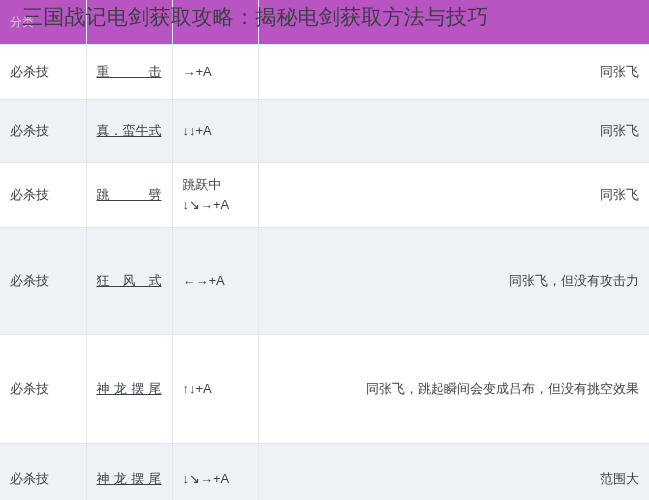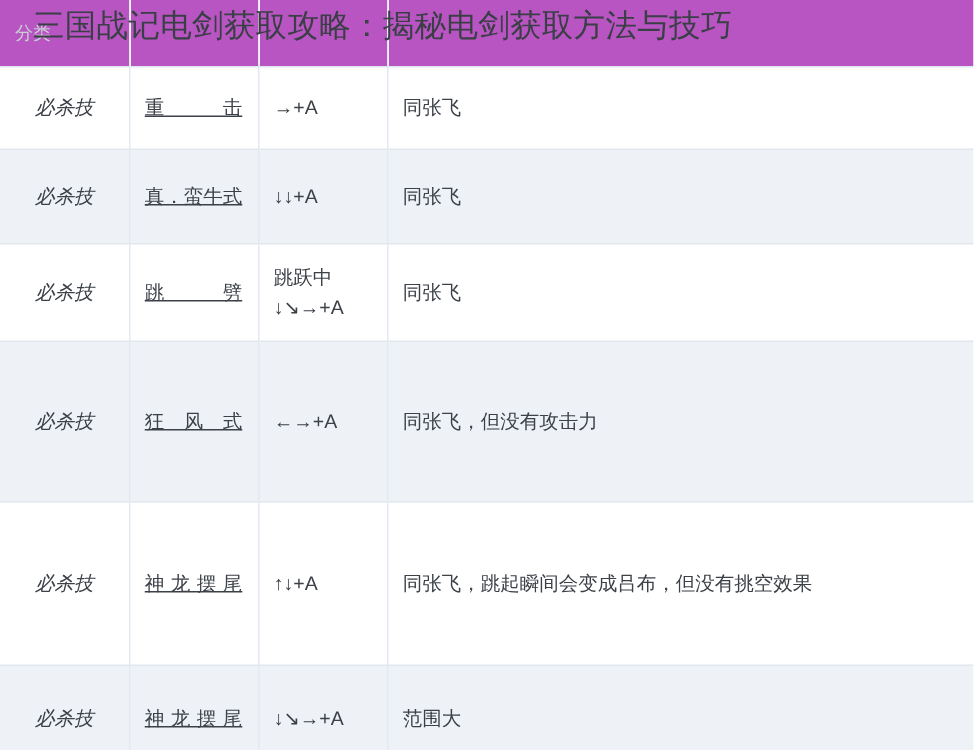--- a/index.html
+++ b/index.html
@@ -64,24 +64,24 @@
     background: #a21caf;
     text-align: left;
     font-size: 12px;
     opacity: .75;
   }
 
   
   .skill-table tbody tr:nth-child(odd)  td { background: #ffffff; }
   .skill-table tbody tr:nth-child(even) td { background: #eef2f7; }
 
-  .cat-cell   { text-align: center; white-space: nowrap; font-style: italic; }
+  .cat-cell   { text-align: left; white-space: nowrap; }
   .name-cell  { text-align: justify; text-align-last: justify; text-decoration: underline; }
   .cmd-cell   { text-align: left; }
-  .desc-cell  { text-align: left; padding-left: 14px; }
+  .desc-cell  { text-align: right; padding-left: 14px; }
 
   
   .r1 td { height: 38px; }
   .r2 td { height: 46px; }
   .r3 td { height: 48px; }
   .r4 td { height: 90px; }
   .r5 td { height: 92px; }
   .r6 td { height: 54px; }
 
   

